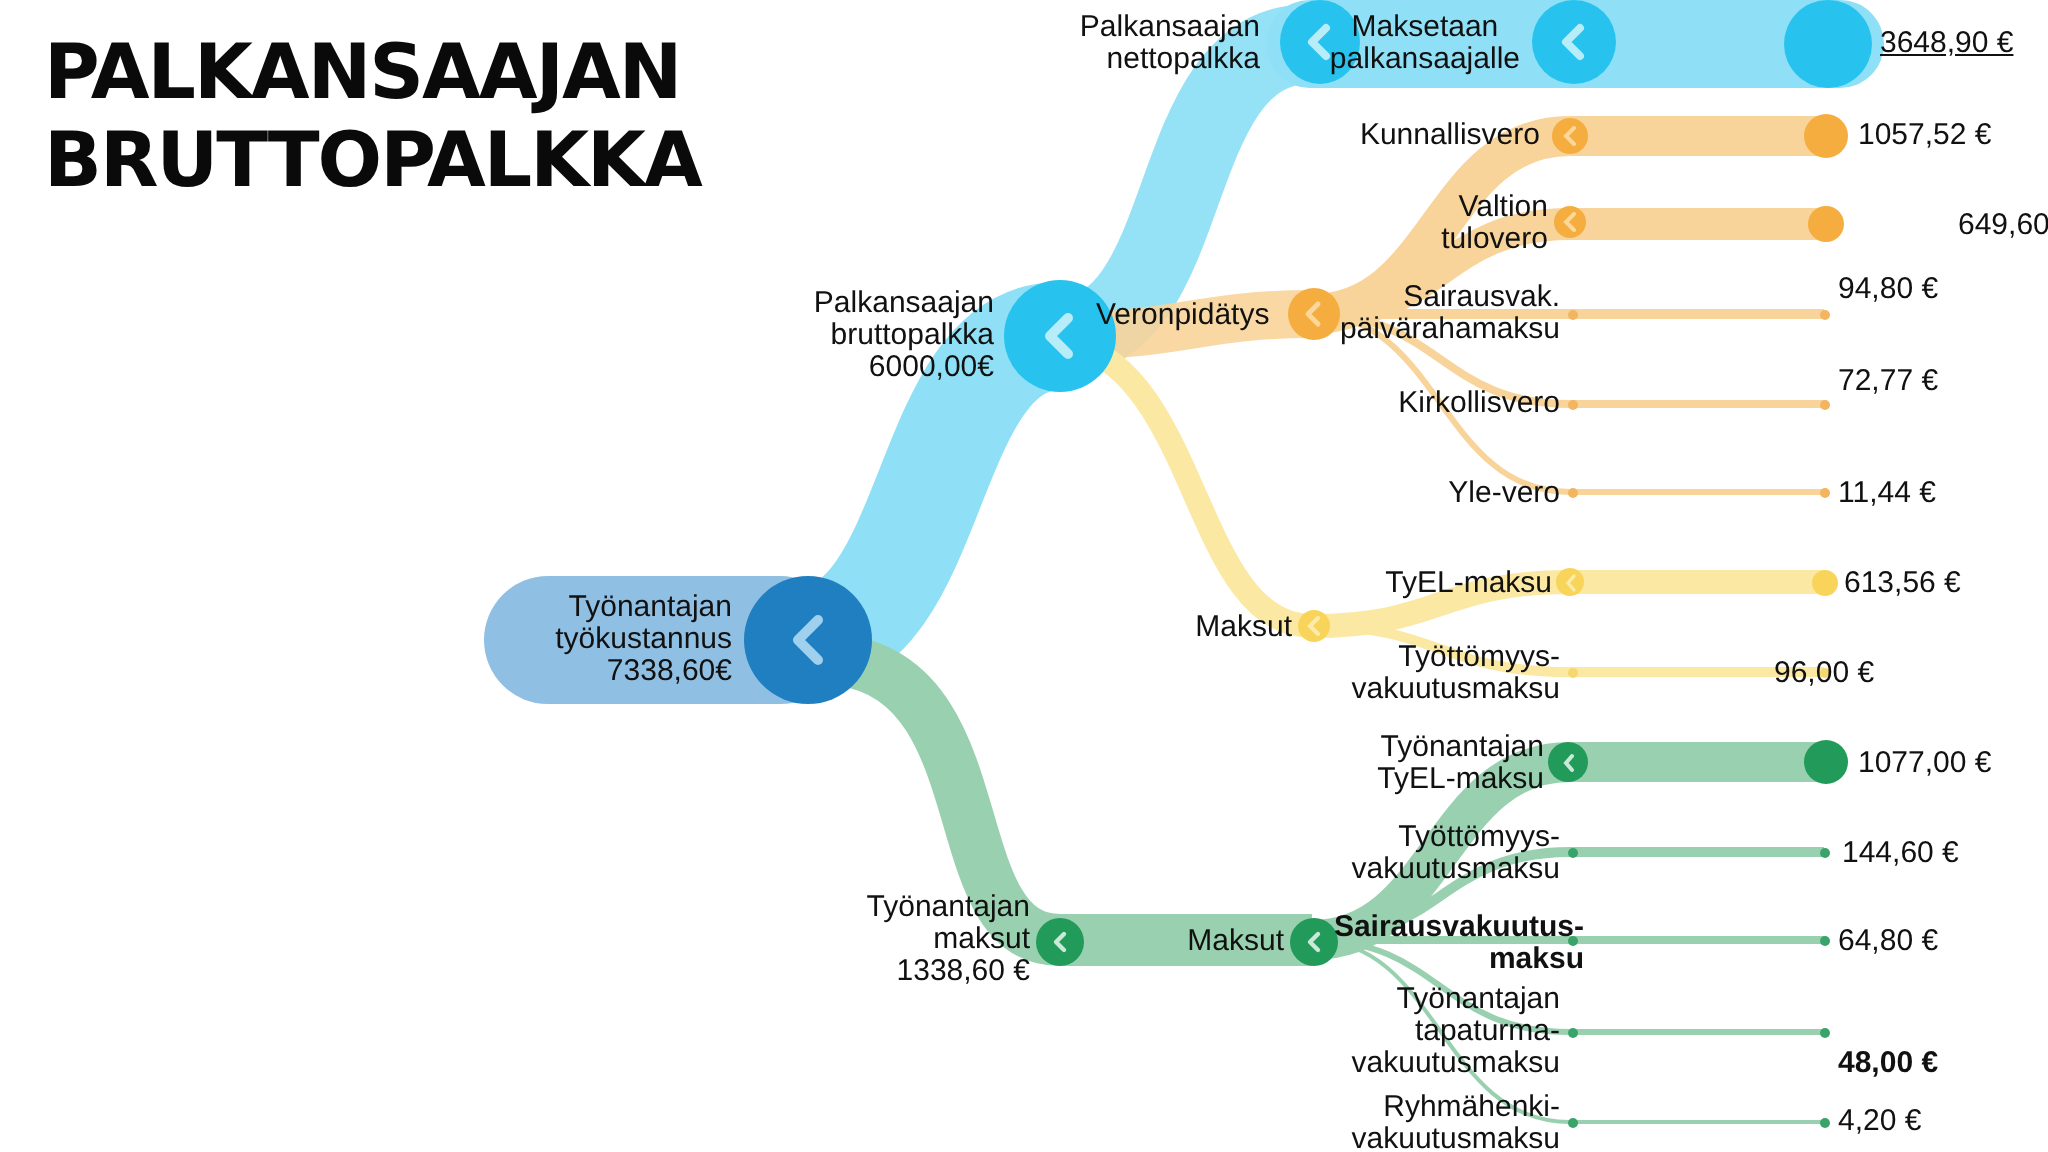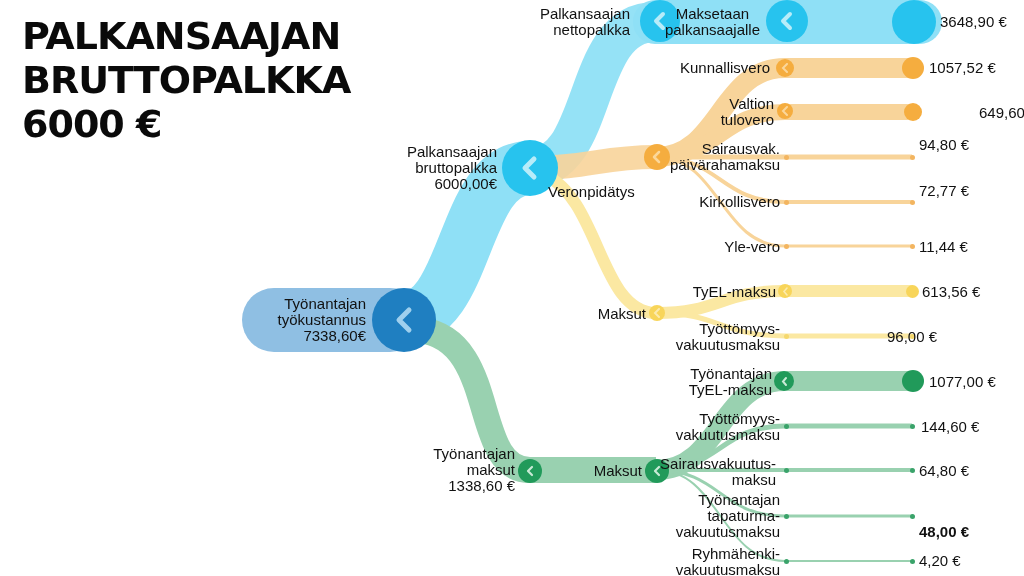--- a/index.html
+++ b/index.html
@@ -3,34 +3,33 @@
 <meta charset="utf-8">
 <style>
   html, body { margin:0; padding:0; background:#ffffff; }
   body { width:1024px; height:576px; position:relative; overflow:hidden;
          font-family:"Liberation Sans", sans-serif; color:#111; }
   .title { position:absolute; left:22px; top:14px; font-family:"DejaVu Sans", sans-serif;
            font-weight:bold; font-size:38px; line-height:44px; letter-spacing:-1px; color:#0a0a0a; }
   .title div { white-space:nowrap; }
   svg.flows { position:absolute; left:0; top:0; }
   .lbl { position:absolute; font-size:15px; line-height:16px; text-align:right; white-space:nowrap; color:#111; }
-  .lbl.left { text-align:right;margin-top:34px; }
+  .lbl.left { text-align:right; }
   .val { position:absolute; font-size:15px; line-height:16px; white-space:nowrap; color:#111; }
   .node { position:absolute; border-radius:50%; display:flex; align-items:center; justify-content:center; cursor:pointer; }
   .node svg { display:block; }
   .endcap { position:absolute; border-radius:50%; }
   .dot { position:absolute; width:5px; height:5px; border-radius:50%; }
 </style>
 </head>
 <body>
 
 <div class="title">
   <div>PALKANSAAJAN</div>
   <div>BRUTTOPALKKA</div>
-  <div>6000 €</div>
 </div>
 
 <svg class="flows" width="1024" height="576">
 
   <rect x="242" y="288" width="180" height="64" rx="32" fill="#8fbfe3"></rect>
 
   <path d="M400 320 C 470 320, 460 168, 530 168" stroke="#8fe0f6" stroke-width="54" fill="none"></path>
 
   <path d="M530 168 C 600 168, 580 22, 655 22" stroke="#8fe0f6" stroke-width="40" fill="none" opacity="0.95"></path>
 
@@ -92,21 +91,21 @@
 <div class="lbl" style="right:264px; top:6px; text-align:center;">
   <div>Maksetaan</div>
   <div>palkansaajalle</div>
 </div>
 <div class="node" style="left:766px; top:0px; width:42px; height:42px; background:#27c3ee;">
   <svg width="16" height="20" viewBox="0 0 16 20">
       <path d="M11 3 L4 10 L11 17" stroke="#b7ecf9" stroke-width="4" fill="none" stroke-linecap="round" stroke-linejoin="round"></path>
     </svg>
 </div>
 <div class="endcap" style="left:892px; top:0px; width:44px; height:44px; background:#27c3ee;"></div>
-<div class="val" style="left:940px; top:14px;">3648,90 €</div>
+<div class="val" style="left:940px; top:14px;text-decoration:underline;">3648,90 €</div>
 
 <div class="lbl left" style="left:548px; top:150px;">Veronpidätys</div>
 <div class="node" style="left:644px; top:144px; width:26px; height:26px; background:#f5ad3f;">
   <svg width="12" height="14" viewBox="0 0 12 14">
       <path d="M8 2 L3 7 L8 12" stroke="#fbd79a" stroke-width="2.5" fill="none" stroke-linecap="round" stroke-linejoin="round"></path>
     </svg>
 </div>
 
 <div class="lbl" style="right:254px; top:60px;">
     <div>Kunnallisvero</div>
@@ -210,21 +209,21 @@
 <div class="val" style="left:929px; top:374px;">1077,00 €</div>
 
 <div class="lbl" style="right:244px; top:411px;">
   <div>Työttömyys-</div>
   <div>vakuutusmaksu</div>
 </div>
 <div class="dot" style="left:784px; top:424px; background:#3aa36a;"></div>
 <div class="dot" style="left:910px; top:424px; background:#3aa36a;"></div>
 <div class="val" style="left:921px; top:419px;">144,60 €</div>
 
-<div class="lbl" style="right:248px; top:456px;">
+<div class="lbl" style="right:232px; top:456px;font-weight:bold;">
   <div>Sairausvakuutus-</div>
   <div>maksu</div>
 </div>
 <div class="dot" style="left:784px; top:468px; background:#3aa36a;"></div>
 <div class="dot" style="left:910px; top:468px; background:#3aa36a;"></div>
 <div class="val" style="left:919px; top:463px;">64,80 €</div>
 
 <div class="lbl" style="right:244px; top:492px;">
   <div>Työnantajan</div>
   <div>tapaturma-</div>

